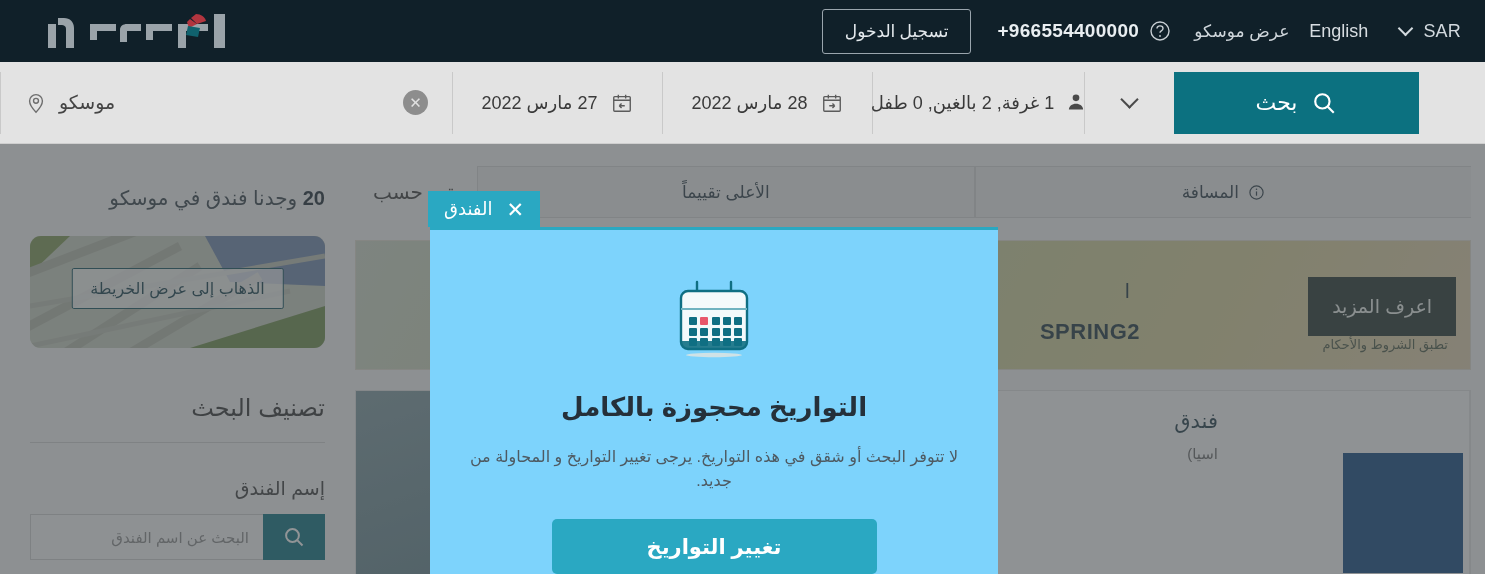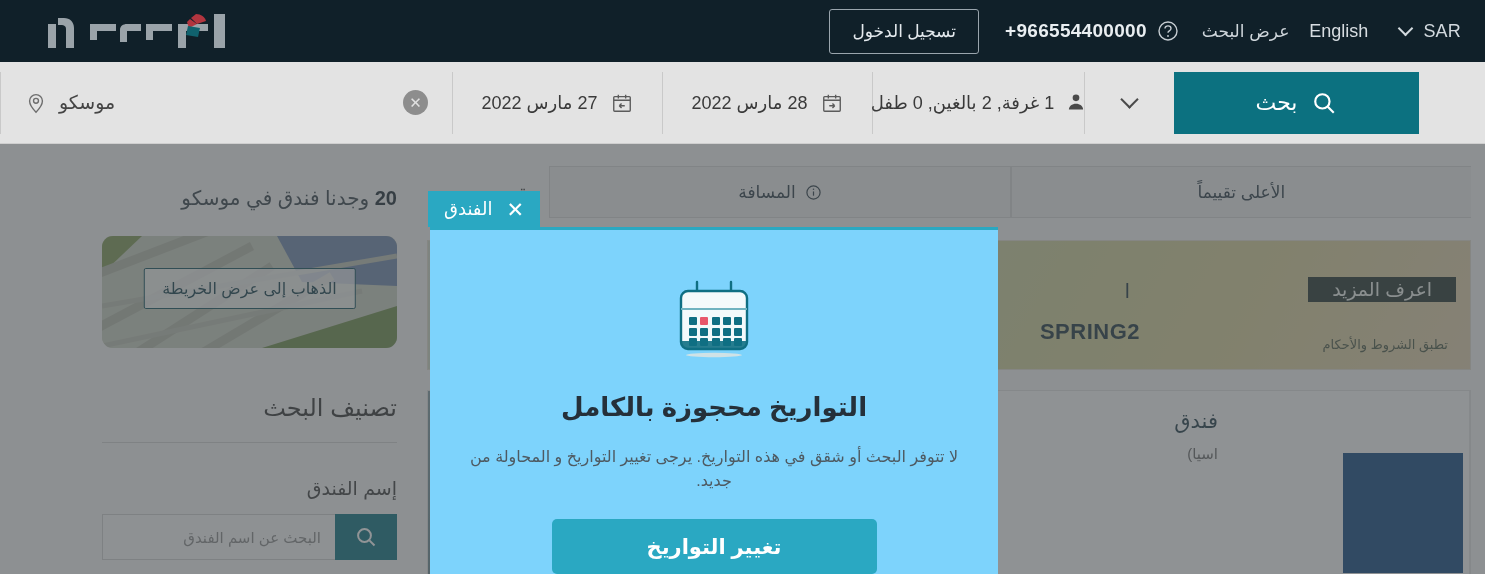--- a/index.html
+++ b/index.html
@@ -104,21 +104,21 @@
   
   .body-area {
     position: absolute; top: 144px; left: 0; width: 1485px; height: 430px;
     background: #f4f4f4;
   }
   .content-row {
     position: absolute; top: 0; left: 0; width: 1485px; height: 430px;
     display: flex; flex-direction: row-reverse;
   }
   
-  .sidebar { width: 427px; padding: 42px 30px 0 26px; }
+  .sidebar { width: 355px; padding: 42px 30px 0 26px; }
   .found-line { font-size: 20px; color: #35414a; text-align: right; }
   .found-line b { font-weight: bold; color: #1d2a33; }
   .map-card {
     margin-top: 26px; width: 295px; height: 112px;
     position: relative; overflow: hidden; border-radius: 11px;
     background: #cfd7c2;
   }
   .map-btn {
     position: absolute; top: 32px; left: 50%; transform: translateX(-50%);
     border: 1px solid #11505e; background: rgba(255,255,255,.72);
@@ -156,21 +156,21 @@
   .info-ic { width: 17px; height: 17px; flex: none; }
   
   .promo {
     margin-top: 22px; width: 100%; height: 130px; position: relative;
     overflow: hidden; border: 1px solid #e0dcd0;
     background: linear-gradient(118deg,#cfd8c8 0%,#c6cfa8 32%,#cfd09a 58%,#d9cf9a 78%,#e2cfae 100%);
   }
   .promo-learn {
     position: absolute; right: 14px; top: 36px;
     background: #23332f; color: #eef2ee; font-size: 19px;
-    padding: 1px 24px; border: none; cursor: pointer; font-family: inherit;
+    padding: 18px 24px; border: none; cursor: pointer; font-family: inherit;
   }
   .promo-terms { position: absolute; right: 22px; top: 96px; font-size: 13px; color: #4d5a47; }
   .promo-code { position: absolute; right: 330px; top: 78px; font-size: 22px; font-weight: bold; color: #1f3540; letter-spacing: .5px; }
   .promo-ar { position: absolute; right: 340px; top: 38px; font-size: 20px; color: #1f3540; }
   
   .hotel-card {
     margin-top: 20px; width: 100%; height: 200px; background: #fafafa;
     border: 1px solid #e2e2e2; display: flex; flex-direction: row-reverse;
     overflow: hidden;
   }
@@ -278,21 +278,21 @@
         <span class="phone-num">+966554400000</span>
         <span class="headset-ic">
           <svg width="24" height="24" viewBox="0 0 24 24" fill="none" stroke="#c6cdd2" stroke-width="1.4">
             <circle cx="12" cy="12" r="9"></circle>
             <path d="M9 9.5c0-1.6 1.3-2.6 3-2.6s3 1 3 2.6c0 1.5-1.1 2-2 2.6-.6.4-1 .8-1 1.6"></path>
             <circle cx="12" cy="17" r=".9" fill="#c6cdd2" stroke="none"></circle>
           </svg>
         </span>
       </div>
 
-      <span class="mybooking">عرض البحث</span>
+      <span class="mybooking">عرض موسكو</span>
 
       <a class="lang-link">English</a>
 
       <div class="cur-wrap">
         <span class="chev"></span>
         <span class="cur-label">SAR</span>
       </div>
 
     </div>
   </div>
@@ -399,31 +399,31 @@
             </svg>
           </button>
         </div>
       </div>
 
       <div class="main-col">
         <div class="sortrow">
           <span class="sortby-lbl">رتب حسب</span>
           <div class="sort-tabs">
             <div class="sort-tab">
+              <span>الأعلى تقييماً</span>
+            </div>
+            <div class="sort-tab">
               <span>المسافة</span>
               <span class="info-ic">
                 <svg width="17" height="17" viewBox="0 0 24 24" fill="none" stroke="#2b3b46" stroke-width="1.7">
                   <circle cx="12" cy="12" r="9.3"></circle>
                     <path d="M12 10.5v6"></path>
                     <circle cx="12" cy="7.4" r="1.1" fill="#2b3b46" stroke="none"></circle>
                 </svg>
               </span>
-            </div>
-            <div class="sort-tab">
-              <span>الأعلى تقييماً</span>
             </div>
           </div>
         </div>
 
         <div class="promo">
           <button class="promo-learn">اعرف المزيد</button>
           <span class="promo-terms">تطبق الشروط والأحكام</span>
           <span class="promo-ar">ا</span>
           <span class="promo-code">SPRING2</span>
         </div>

